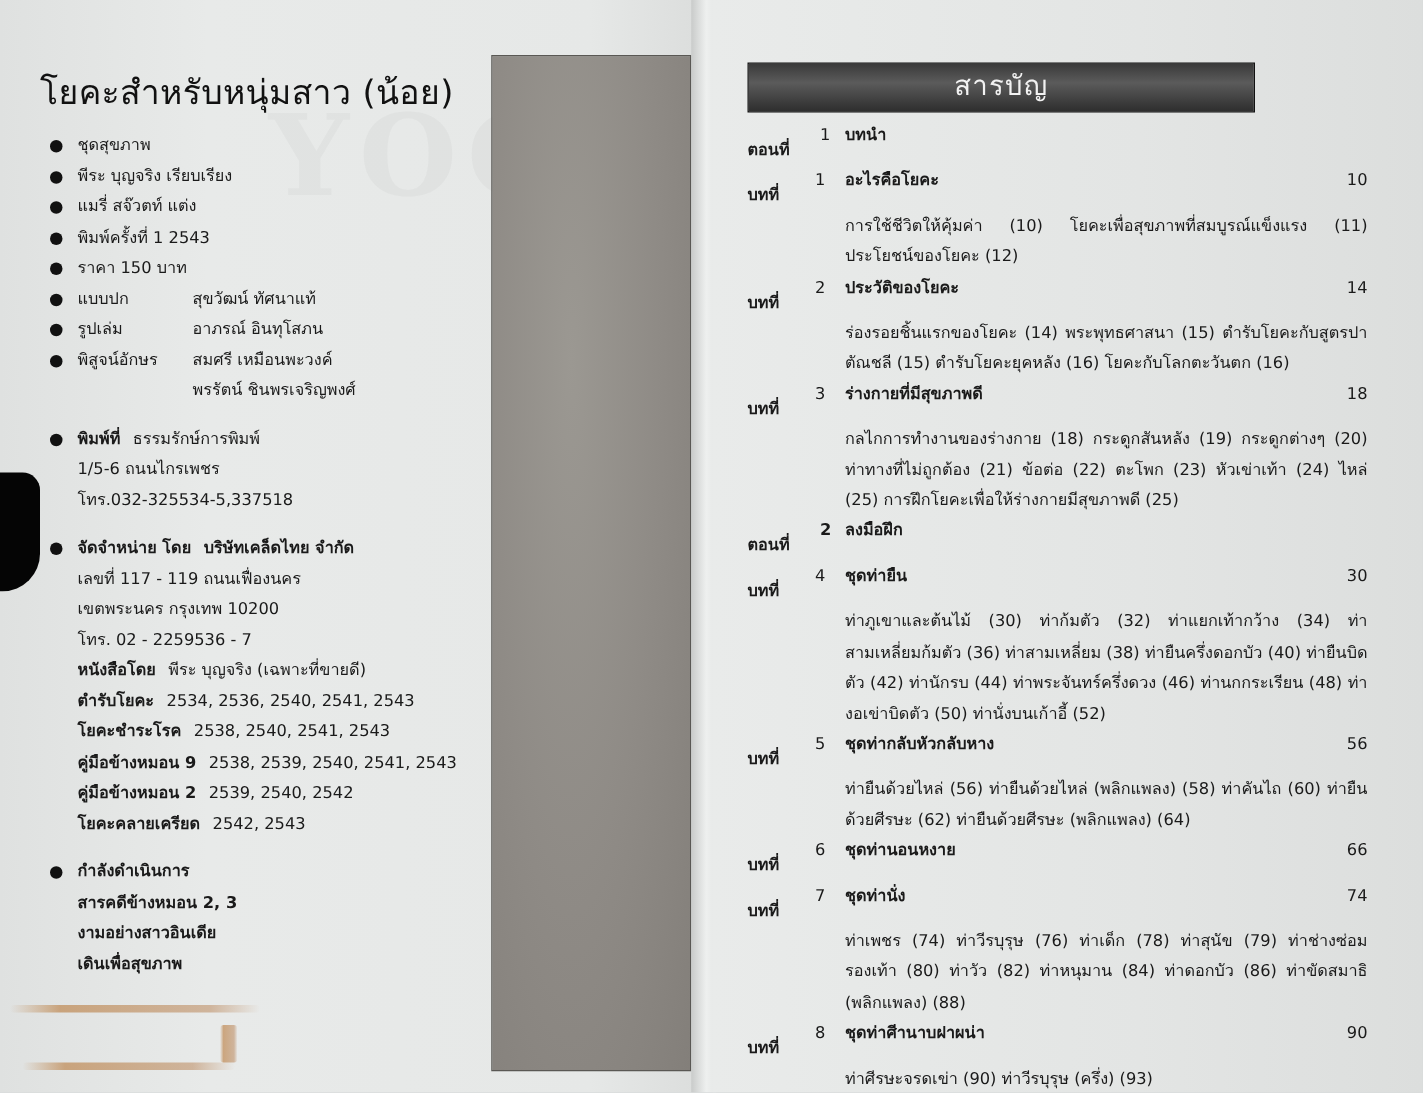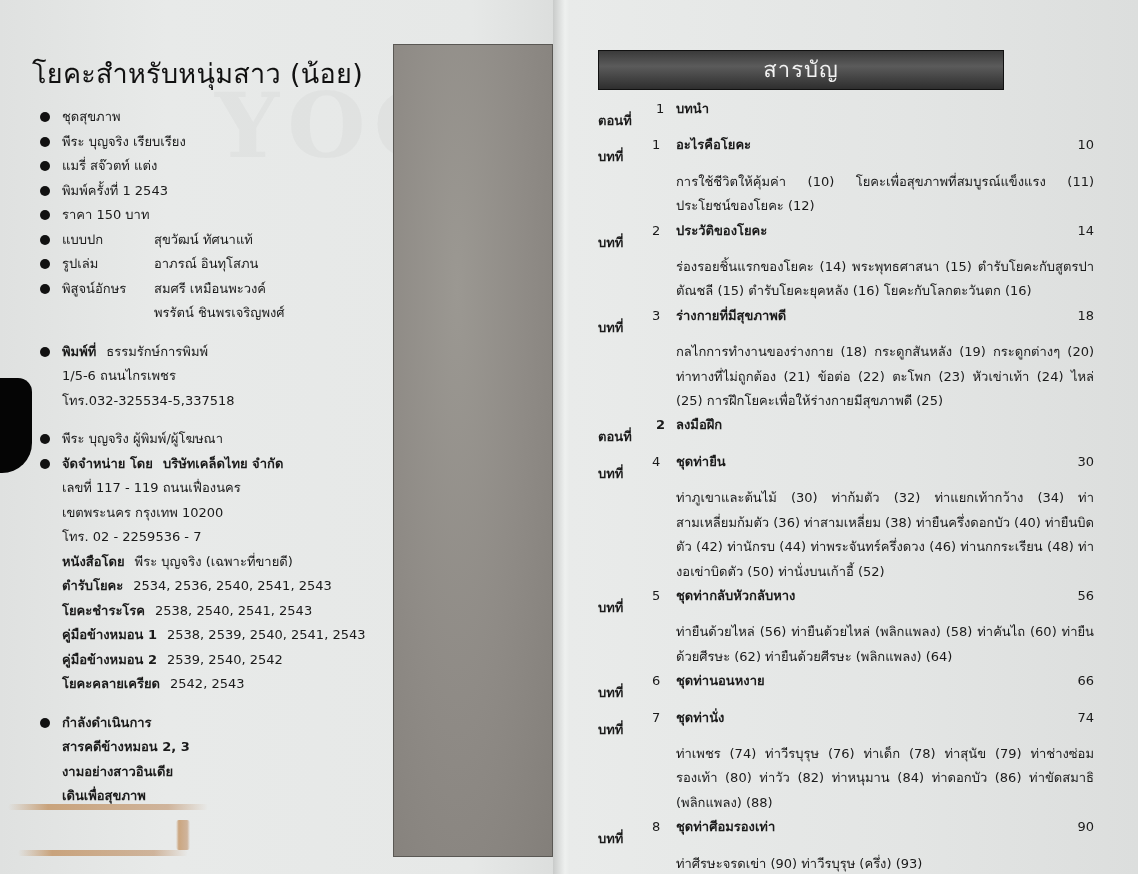--- a/index.html
+++ b/index.html
@@ -131,45 +131,41 @@
         <span class="b mr">พิมพ์ที่</span>
         <span>ธรรมรักษ์การพิมพ์</span>
       </div>
       <div class="c-row c-indent">1/5-6 ถนนไกรเพชร</div>
       <div class="c-row c-indent">โทร.032-325534-5,337518</div>
 
       <div class="gap"></div>
 
       <div class="c-row">
         <span class="bullet"></span>
-        <span>พีระ บุญจริง ผู้พิมพ์/ผู้โฆษณา</span>
-      </div>
-      <div class="c-row">
-        <span class="bullet"></span>
         <span class="b mr">จัดจำหน่าย โดย</span>
         <span class="b">บริษัทเคล็ดไทย จำกัด</span>
       </div>
       <div class="c-row c-indent">เลขที่ 117 - 119 ถนนเฟื่องนคร</div>
       <div class="c-row c-indent">เขตพระนคร กรุงเทพ 10200</div>
       <div class="c-row c-indent">โทร. 02 - 2259536 - 7</div>
 
       <div class="c-row c-indent">
         <span class="b mr">หนังสือโดย</span>
         <span>พีระ บุญจริง (เฉพาะที่ขายดี)</span>
       </div>
       <div class="c-row c-indent">
         <span class="b mr">ตำรับโยคะ</span>
         <span>2534, 2536, 2540, 2541, 2543</span>
       </div>
       <div class="c-row c-indent">
         <span class="b mr">โยคะชำระโรค</span>
         <span>2538, 2540, 2541, 2543</span>
       </div>
       <div class="c-row c-indent">
-        <span class="b mr">คู่มือข้างหมอน 1</span>
+        <span class="b mr">คู่มือข้างหมอน 9</span>
         <span>2538, 2539, 2540, 2541, 2543</span>
       </div>
       <div class="c-row c-indent">
         <span class="b mr">คู่มือข้างหมอน 2</span>
         <span>2539, 2540, 2542</span>
       </div>
       <div class="c-row c-indent">
         <span class="b mr">โยคะคลายเครียด</span>
         <span>2542, 2543</span>
       </div>
@@ -263,21 +259,21 @@
         <span class="k-label">บทที่</span>
         <span class="k-num">7</span>
         <span class="k-title">ชุดท่านั่ง</span>
         <span class="k-page">74</span>
       </div>
       <div class="toc-sub">ท่าเพชร (74) ท่าวีรบุรุษ (76) ท่าเด็ก (78) ท่าสุนัข (79) ท่าช่างซ่อมรองเท้า (80) ท่าวัว (82) ท่าหนุมาน (84) ท่าดอกบัว (86) ท่าขัดสมาธิ (พลิกแพลง) (88)</div>
 
       <div class="toc-row">
         <span class="k-label">บทที่</span>
         <span class="k-num">8</span>
-        <span class="k-title">ชุดท่าศีอมรองเท่า</span>
+        <span class="k-title">ชุดท่าศีานาบฝาผน่า</span>
         <span class="k-page">90</span>
       </div>
       <div class="toc-sub">ท่าศีรษะจรดเข่า (90) ท่าวีรบุรุษ (ครึ่ง) (93)</div>
 
       <div class="toc-row">
         <span class="k-label">บทที่</span>
         <span class="k-num">9</span>
         <span class="k-title">ชุดท่าก้มตัว</span>
         <span class="k-page">94</span>
       </div>

